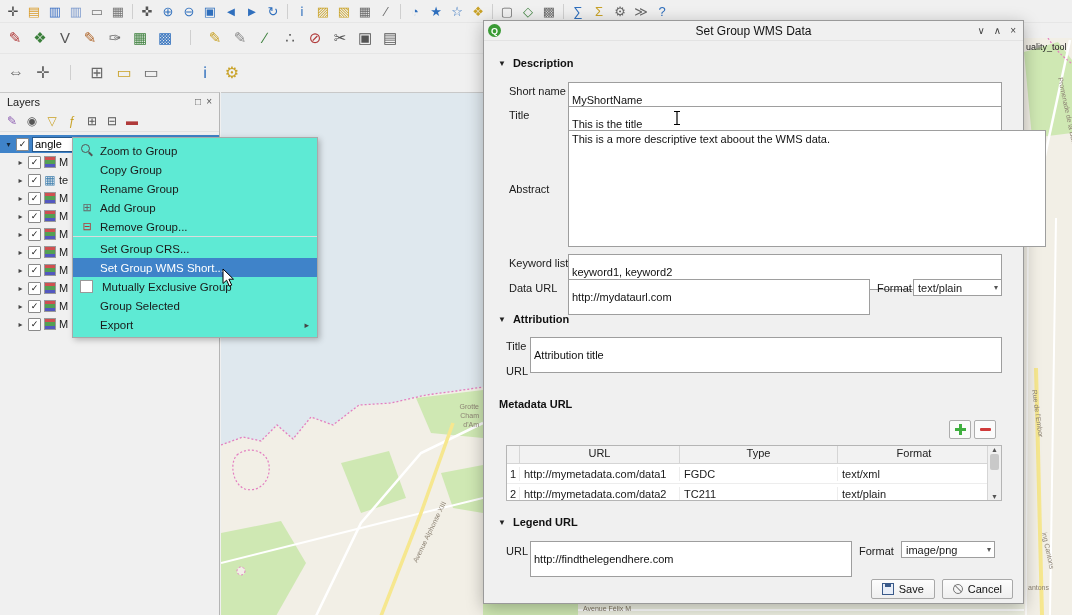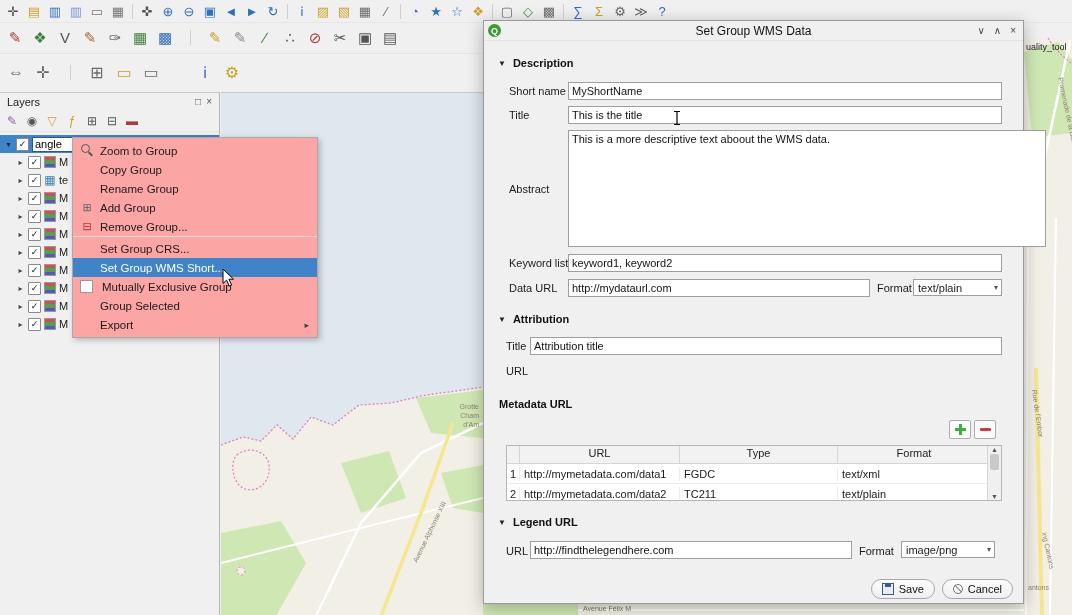--- a/index.html
+++ b/index.html
@@ -42,21 +42,21 @@
   #map-left{position:absolute;left:221px;top:92px;width:262px;height:523px;background:#dfe8ee;
             border-top:1px solid #c8c8c8;overflow:hidden;z-index:1;}
   #map-right{position:absolute;left:1024px;top:38px;width:48px;height:577px;background:#f2efe6;overflow:hidden;z-index:1;}
   #map-bottom{position:absolute;left:483px;top:604px;width:541px;height:11px;background:#eef0e2;overflow:hidden;z-index:1;}
   #map-bottom .green{position:absolute;left:0;top:0;width:95px;height:11px;background:#cfe8b3;}
   #map-bottom .road{position:absolute;left:95px;right:0;top:5px;height:2px;background:#fff;}
   #map-bottom .mlabel{position:absolute;left:100px;top:1px;font-size:7px;color:#7d7460;}
   .mlabel{font-size:7px;fill:#8c8273;}
   #frag{position:absolute;left:1026px;top:42px;font-size:9px;color:#222;z-index:60;}
   
-  #context-menu{position:absolute;left:72px;top:137px;width:246px;background:#fca5a5;border:1px solid #a9a9a9;
+  #context-menu{position:absolute;left:72px;top:137px;width:246px;background:#5eead4;border:1px solid #a9a9a9;
                 box-shadow:2px 2px 6px rgba(0,0,0,.25);padding:3px 0;z-index:40;box-sizing:border-box;}
   .menu-item{height:19px;display:flex;align-items:center;font-size:11.5px;padding:0 8px 0 5px;}
   .menu-item.sel{background:#3f83c9;color:#fff;}
   .menu-item.sep-after{border-bottom:1px solid #dcdcdc;margin-bottom:2px;}
   .mi-icon{width:18px;height:15px;margin-right:4px;display:flex;align-items:center;justify-content:center;
            font-size:11px;color:#666;position:relative;flex:0 0 auto;}
   .menu-item.remg .mi-icon{color:#b03a3a;}
   .menu-item.chk .mi-icon{width:11px;height:11px;border:1px solid #999;background:#fff;margin:0 9px 0 2px;}
   .menu-item.mag .mi-icon::before{content:"";position:absolute;left:3px;top:1px;width:7px;height:7px;
            border:1.5px solid #555;border-radius:50%;}
@@ -72,21 +72,21 @@
           border-bottom:1px solid #e3e3e3;}
   .qgis-logo{width:13px;height:13px;border-radius:50%;background:#3a9b35;color:#fff;font-size:9px;font-weight:bold;
           display:flex;align-items:center;justify-content:center;margin-left:4px;z-index:2;}
   .dlg-title{position:absolute;left:0;right:0;text-align:center;font-size:12px;color:#111;}
   .dlg-controls{margin-left:auto;display:flex;gap:9px;padding-right:7px;z-index:2;}
   .dlg-ctl{font-size:10px;color:#444;}
   .sec-h{position:absolute;display:flex;align-items:center;gap:7px;font-weight:bold;font-size:11px;color:#111;}
   .tri{font-size:8px;color:#222;}
   .flabel{position:absolute;font-size:11px;color:#1a1a1a;white-space:nowrap;}
   .fin,.fta{position:absolute;border:1px solid #9e9e9e;background:#fff;box-sizing:border-box;
-        font:11px "Liberation Sans",sans-serif;color:#111;padding:8px 3px;height:17px;}
+        font:11px "Liberation Sans",sans-serif;color:#111;padding:17px 3px;height:17px;}
   .fta{padding:2px 3px;resize:none;}
   .combo{position:absolute;height:17px;border:1px solid #9e9e9e;background:#fff;box-sizing:border-box;
         display:flex;align-items:center;padding:0 14px 0 4px;}
   .combo-arrow{position:absolute;right:3px;top:3px;font-size:8px;color:#555;}
   .mbtn{position:absolute;width:22px;height:19px;border:1px solid #adadad;background:#fbfbfb;border-radius:2px;
         display:flex;align-items:center;justify-content:center;box-sizing:border-box;}
   .plus-bar{position:relative;width:11px;height:11px;}
   .plus-bar::before{content:"";position:absolute;left:0;top:4px;width:11px;height:3px;background:#3faf3f;}
   .plus-bar::after{content:"";position:absolute;left:4px;top:0;width:3px;height:11px;background:#3faf3f;}
   .minus-bar{width:11px;height:3px;background:#d03a3a;border-radius:1px;}
@@ -99,21 +99,21 @@
   .mc.num{width:13px;padding:1px 1px;text-align:center;}
   .mc.url{width:160px;}
   .mc.type{width:158px;}
   .mc.fmt{width:152px;border-right:none;}
   .mt-row{display:flex;height:19px;align-items:center;border-bottom:1px solid #ededed;}
   .mt-scroll{position:absolute;right:0;top:0;bottom:0;width:13px;background:#f0f0f0;border-left:1px solid #d5d5d5;
         display:flex;flex-direction:column;align-items:center;font-size:7px;color:#555;}
   .mt-thumb{width:9px;height:16px;background:#c9c9c9;border-radius:2px;margin:1px 0;}
   .mt-fill{flex:1;}
   .dlg-buttons{position:absolute;top:558px;right:10px;display:flex;gap:7px;}
-  .dbtn{height:20px;padding:0 10px;border:1px solid #a8a8a8;border-radius:10px;
+  .dbtn{height:20px;padding:0 10px;border:1px solid #a8a8a8;border-radius:2px;
         background:linear-gradient(#fdfdfd,#efefef);display:flex;align-items:center;gap:5px;
         font:11px "Liberation Sans",sans-serif;color:#111;}
   .sv-icon{width:10px;height:10px;border:1px solid #3a5a8a;background:#e8eef8;position:relative;}
   .sv-icon::before{content:"";position:absolute;top:0;left:2px;right:2px;height:3px;background:#3a5a8a;}
   .cn-icon{width:10px;height:10px;border:1.3px solid #777;border-radius:50%;position:relative;box-sizing:border-box;}
   .cn-icon::before{content:"";position:absolute;left:-1px;top:3.3px;width:10px;height:1.3px;background:#777;transform:rotate(45deg);}
   
   #cursor{position:absolute;left:222px;top:268px;z-index:100;}
   #ibeam{position:absolute;left:672px;top:110px;z-index:100;}
 </style>

